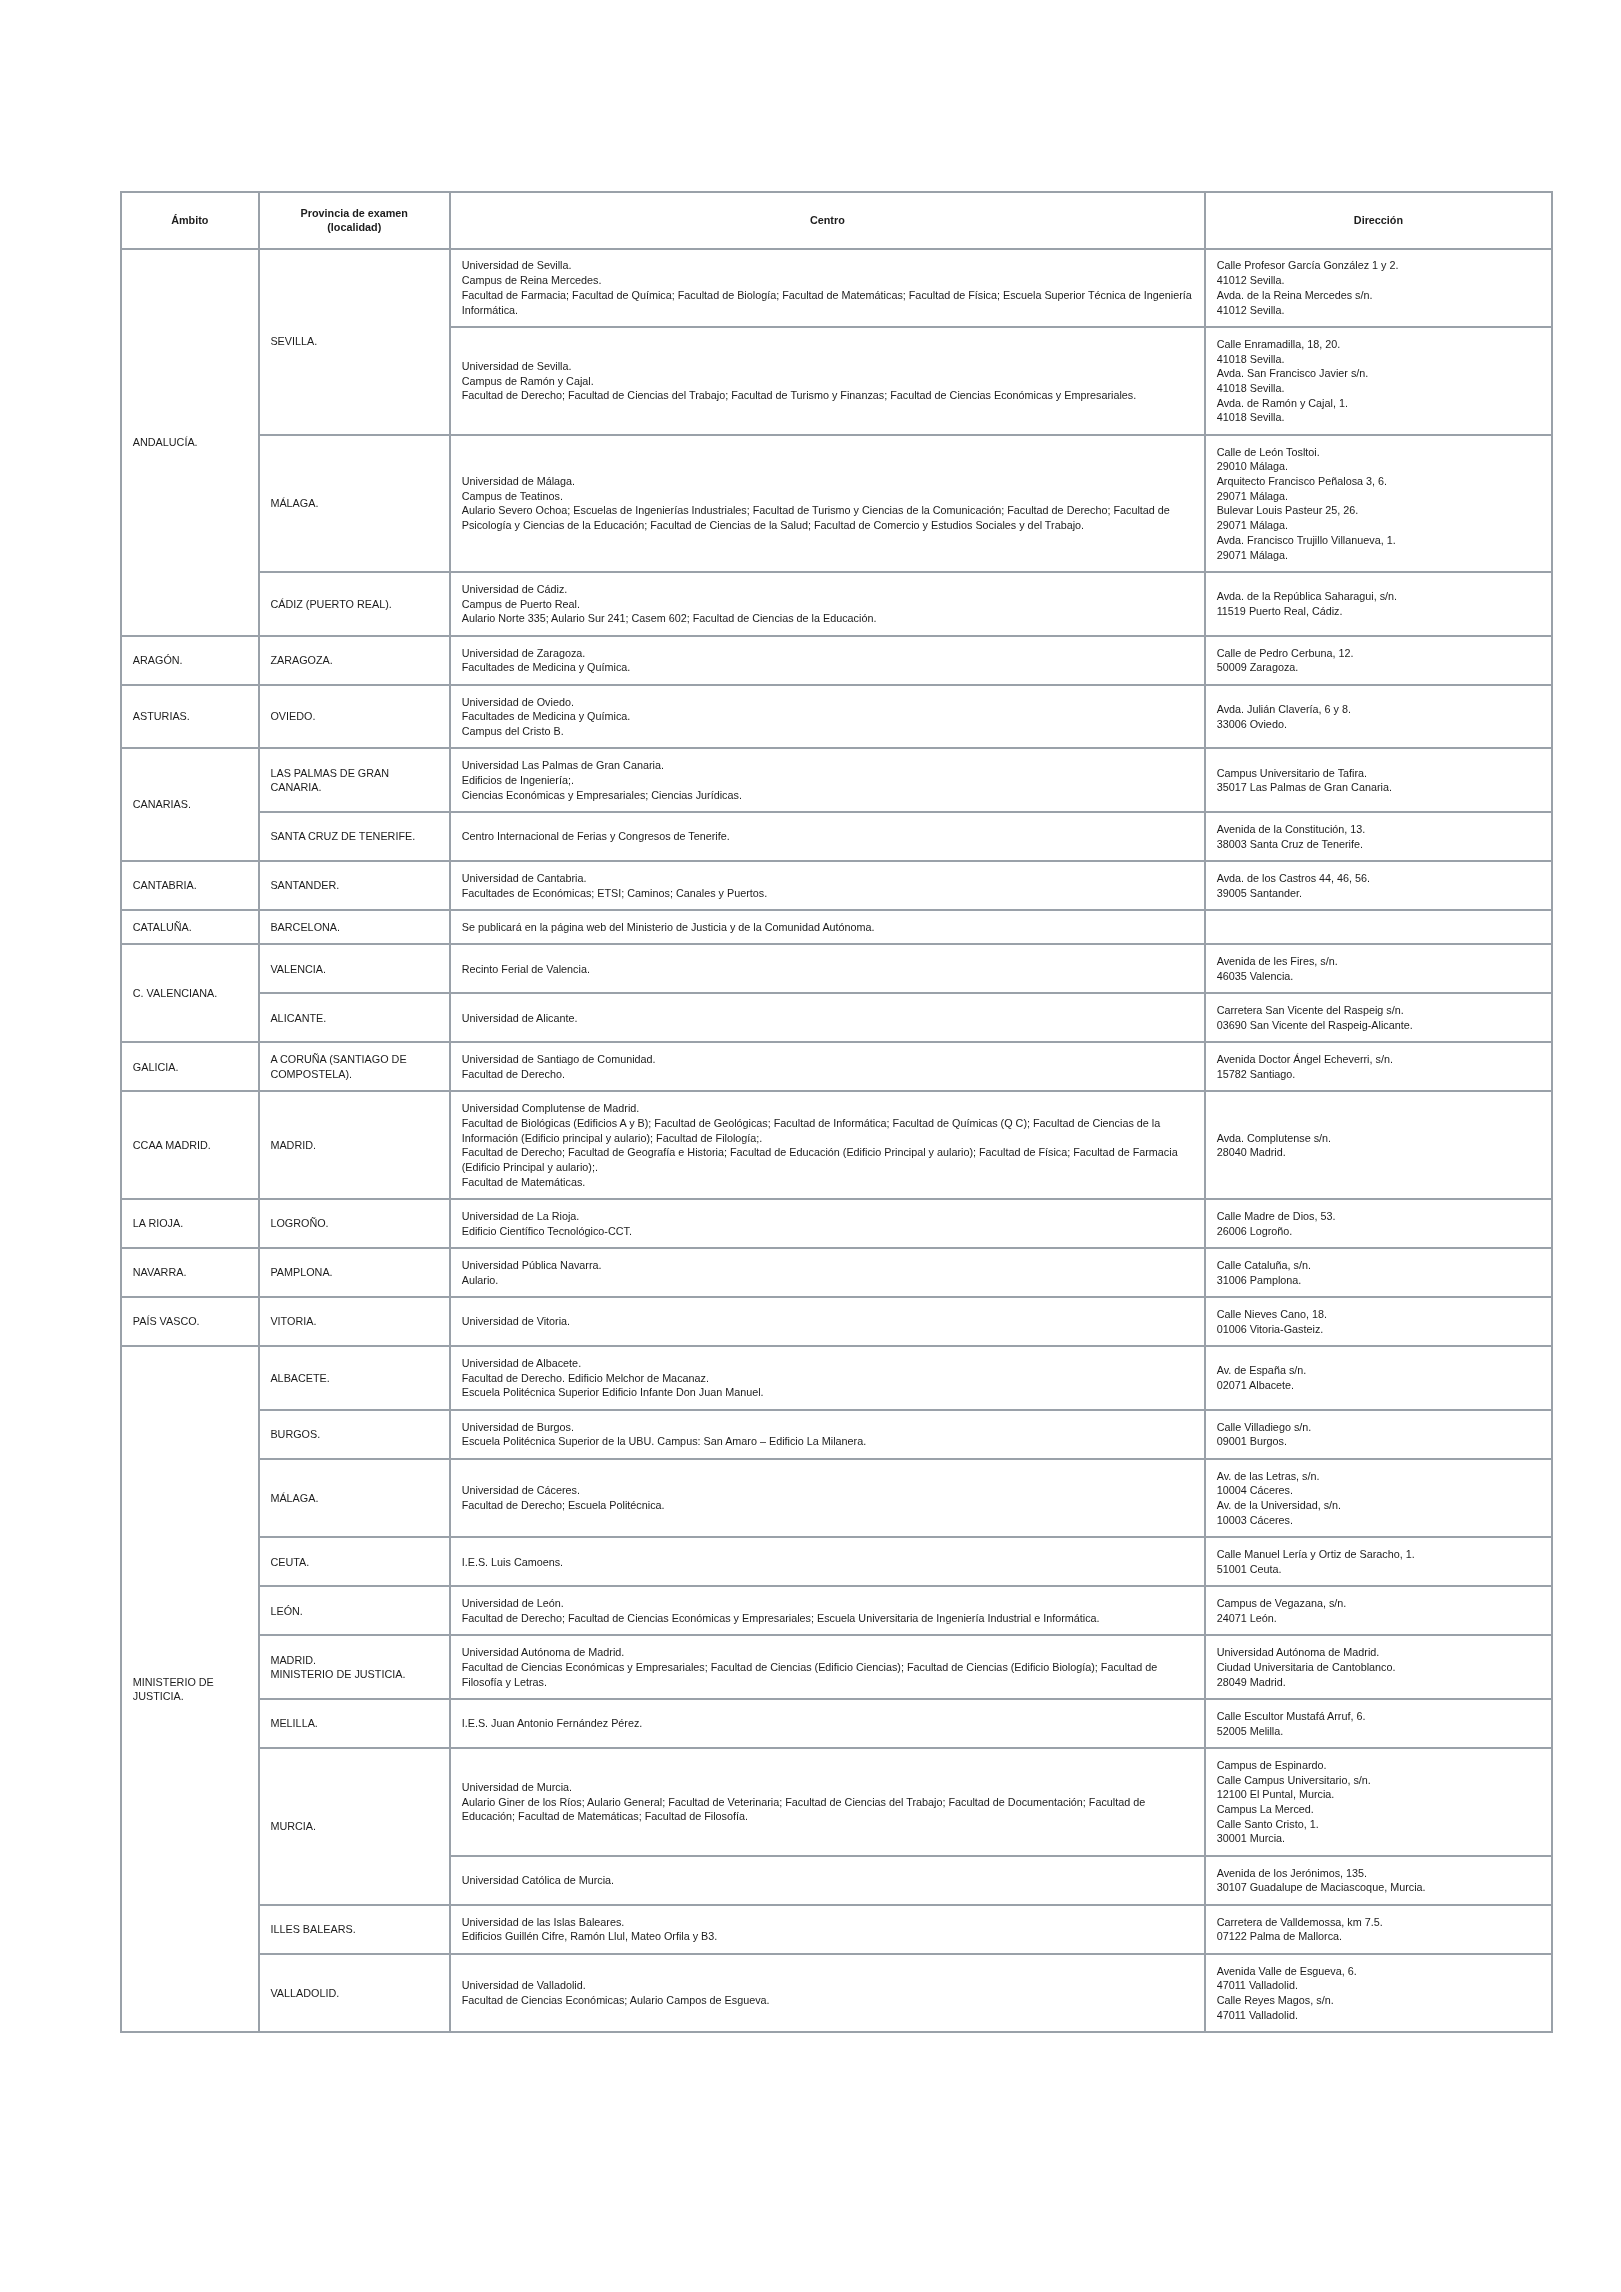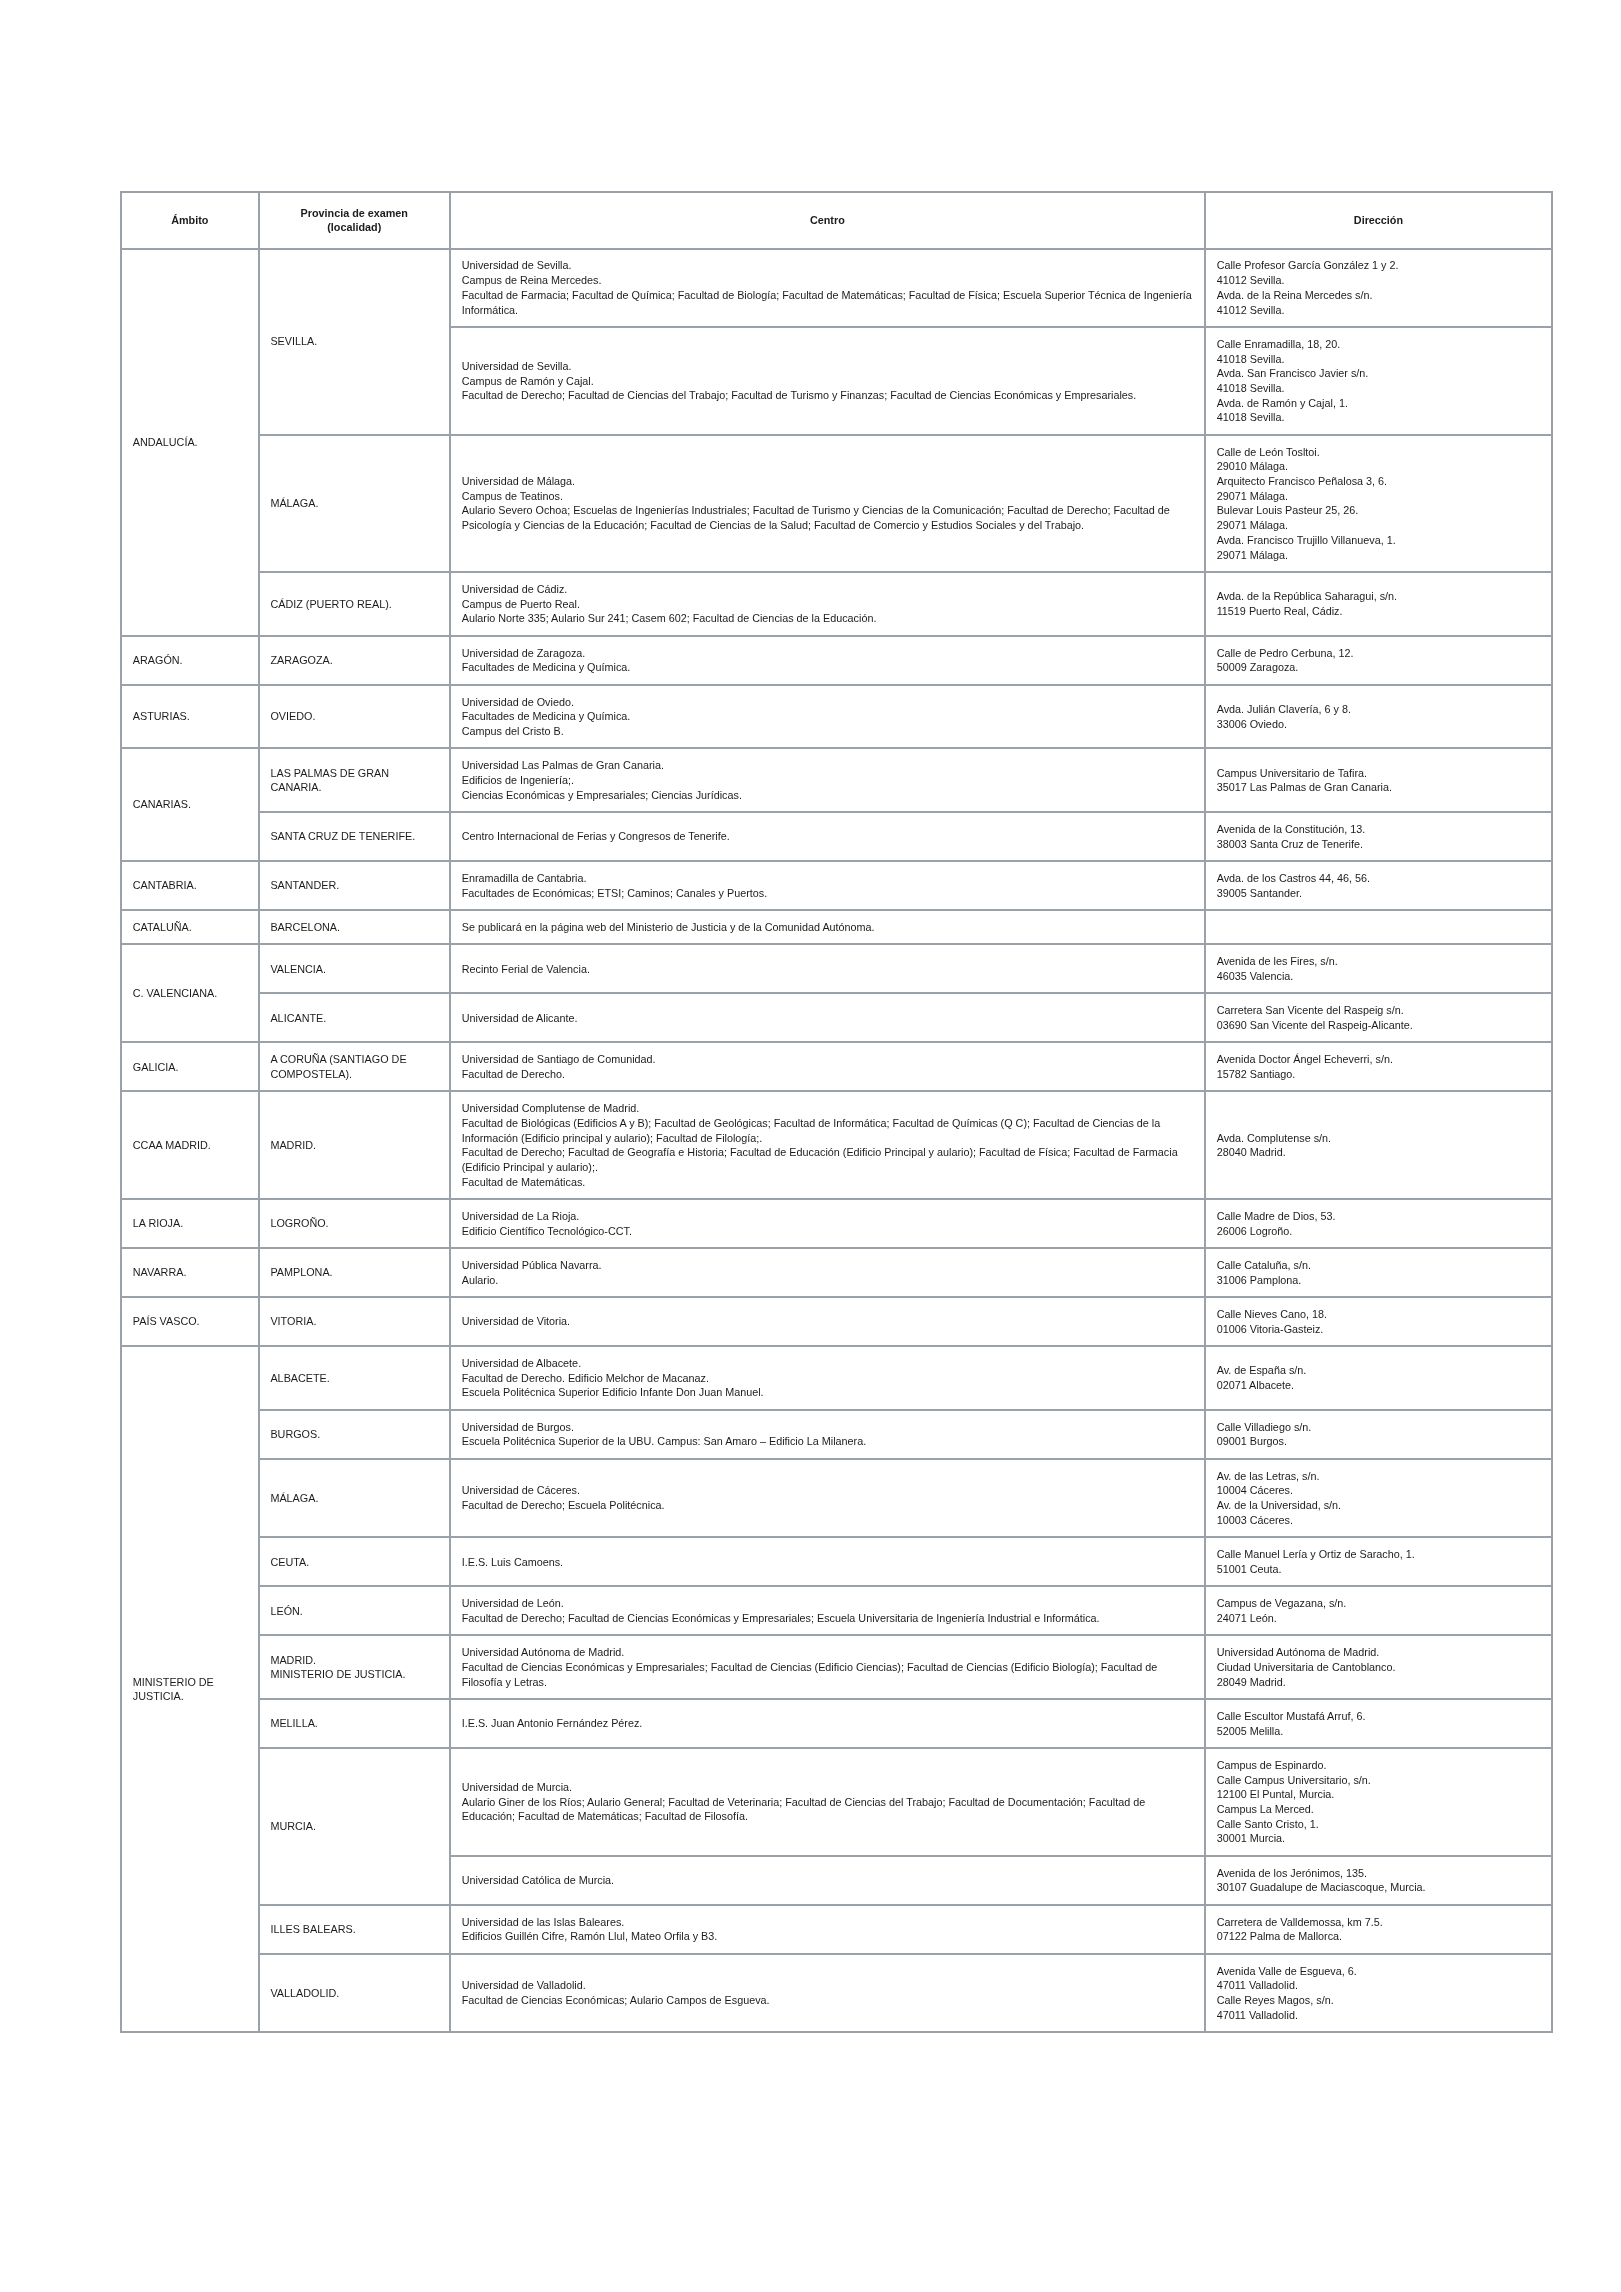--- a/index.html
+++ b/index.html
@@ -204,21 +204,21 @@
           </td>
         </tr>
         <tr>
           <td class="col-ambito">
             <div>CANTABRIA.</div>
           </td>
           <td class="col-prov">
             <div>SANTANDER.</div>
           </td>
           <td class="col-centro">
-            <div>Enramadilla de Cantabria.</div>
+            <div>Universidad de Cantabria.</div>
             <div>Facultades de Económicas; ETSI; Caminos; Canales y Puertos.</div>
           </td>
           <td class="col-dir">
             <div>Avda. de los Castros 44, 46, 56.</div>
             <div>39005 Santander.</div>
           </td>
         </tr>
         <tr>
           <td class="col-ambito">
             <div>CATALUÑA.</div>

